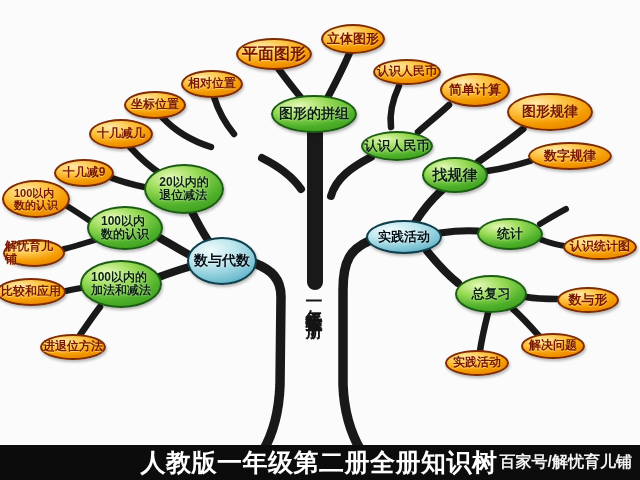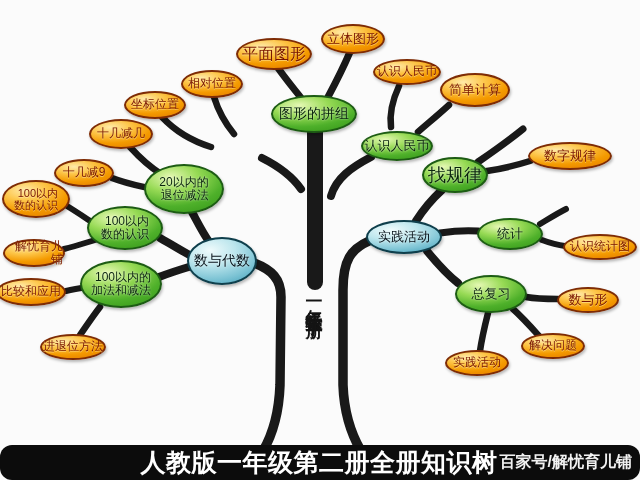--- a/index.html
+++ b/index.html
@@ -3,21 +3,21 @@
 <meta charset="utf-8">
 <style>
   html,body{margin:0;padding:0;background:#888;}
   .stage{
     position:relative;width:640px;height:480px;background:#fbfbfb;
     overflow:hidden;font-family:"Liberation Sans","DejaVu Sans",sans-serif;
   }
   svg.branches{position:absolute;left:0;top:0;}
   .node{
     position:absolute;border-radius:50%;display:flex;align-items:center;justify-content:center;
-    text-align:right;white-space:pre-line;font-weight:normal;line-height:1.12;
+    text-align:left;white-space:pre-line;font-weight:bold;line-height:1.12;
     box-sizing:border-box;box-shadow:1px 2px 3px rgba(0,0,0,0.28);
   }
   .orange{
     background:radial-gradient(ellipse 95% 85% at 32% 24%, #ffeaa9 0%, #fdc64a 35%, #f49a00 72%, #e88400 100%);
     border:2.5px solid #7e2c05;color:#7a1600;
     text-shadow:0 1px 0 rgba(255,235,170,0.55);
   }
   .green{
     background:radial-gradient(ellipse 95% 85% at 32% 24%, #e4f8b2 0%, #97da55 38%, #4eb02a 75%, #3d9e1e 100%);
     border:2.5px solid #1d5c14;color:#09240b;
@@ -31,21 +31,20 @@
   .trunk-label{
     position:absolute;left:303px;top:292px;width:22px;height:152px;
     writing-mode:vertical-rl;text-orientation:upright;
     font-size:17px;font-weight:bold;color:#141414;letter-spacing:3px;
     display:flex;align-items:center;justify-content:flex-start;
   }
   .banner{
     position:absolute;left:0;top:445px;width:640px;height:35px;background:#0c0c0c;
     display:flex;align-items:center;justify-content:flex-end;padding-right:8px;box-sizing:border-box;
     gap:2px;
-    border-radius:12px;
   }
   .banner .main{color:#ffffff;font-size:25px;font-weight:bold;letter-spacing:0.5px;white-space:nowrap;}
   .banner .byline{color:#f2f2f2;font-size:16px;font-weight:bold;white-space:nowrap;}
 </style>
 </head>
 <body>
 
 <div class="stage">
 
   <svg class="branches" width="640" height="480" viewBox="0 0 640 480" fill="none" stroke="#191919" stroke-linecap="round">
@@ -92,37 +91,38 @@
   <div class="node blue" style="left:366px;top:220px;width:76px;height:34px;font-size:13px">实践活动</div>
 
   <div class="node green" style="left:271px;top:95px;width:86px;height:38px;font-size:14px">图形的拼组</div>
   <div class="node green" style="left:144px;top:164px;width:80px;height:50px;font-size:12px">20以内的
 退位减法</div>
   <div class="node green" style="left:87px;top:206px;width:76px;height:44px;font-size:12px">100以内
 数的认识</div>
   <div class="node green" style="left:80px;top:260px;width:82px;height:48px;font-size:12px">100以内的
 加法和减法</div>
   <div class="node green" style="left:361px;top:131px;width:72px;height:30px;font-size:13px">认识人民币</div>
-  <div class="node green" style="left:422px;top:157px;width:66px;height:36px;font-size:18px">找规律</div>
+  <div class="node green" style="left:422px;top:157px;width:66px;height:36px;font-size:15px">找规律</div>
   <div class="node green" style="left:477px;top:218px;width:66px;height:32px;font-size:13px">统计</div>
   <div class="node green" style="left:455px;top:275px;width:72px;height:38px;font-size:13px">总复习</div>
 
   <div class="node orange" style="left:236px;top:38px;width:76px;height:32px;font-size:16px">平面图形</div>
   <div class="node orange" style="left:321px;top:24px;width:64px;height:30px;font-size:13px">立体图形</div>
   <div class="node orange" style="left:181px;top:70px;width:62px;height:28px;font-size:12px">相对位置</div>
   <div class="node orange" style="left:124px;top:91px;width:62px;height:28px;font-size:12px">坐标位置</div>
   <div class="node orange" style="left:89px;top:119px;width:64px;height:30px;font-size:12px">十几减几</div>
   <div class="node orange" style="left:54px;top:159px;width:60px;height:28px;font-size:12px">十几减9</div>
   <div class="node orange" style="left:2px;top:180px;width:68px;height:38px;font-size:11px">100以内
 数的认识</div>
   <div class="node orange" style="left:3px;top:239px;width:62px;height:28px;font-size:12px">解忧育儿铺</div>
   <div class="node orange" style="left:-4px;top:278px;width:70px;height:28px;font-size:12px">比较和应用</div>
   <div class="node orange" style="left:40px;top:334px;width:66px;height:26px;font-size:12px">进退位方法</div>
   <div class="node orange" style="left:373px;top:59px;width:68px;height:26px;font-size:12px">认识人民币</div>
   <div class="node orange" style="left:440px;top:73px;width:70px;height:34px;font-size:13px">简单计算</div>
+  <div class="node orange" style="left:507px;top:93px;width:86px;height:38px;font-size:14px">图形规律</div>
   <div class="node orange" style="left:528px;top:142px;width:84px;height:28px;font-size:13px">数字规律</div>
   <div class="node orange" style="left:557px;top:287px;width:62px;height:26px;font-size:13px">数与形</div>
   <div class="node orange" style="left:563px;top:234px;width:74px;height:26px;font-size:12px">认识统计图</div>
   <div class="node orange" style="left:521px;top:333px;width:64px;height:26px;font-size:12px">解决问题</div>
   <div class="node orange" style="left:445px;top:350px;width:64px;height:26px;font-size:12px">实践活动</div>
 
   <div class="banner">
     <span class="main">人教版一年级第二册全册知识树</span>
     <span class="byline">百家号/解忧育儿铺</span>
   </div>

